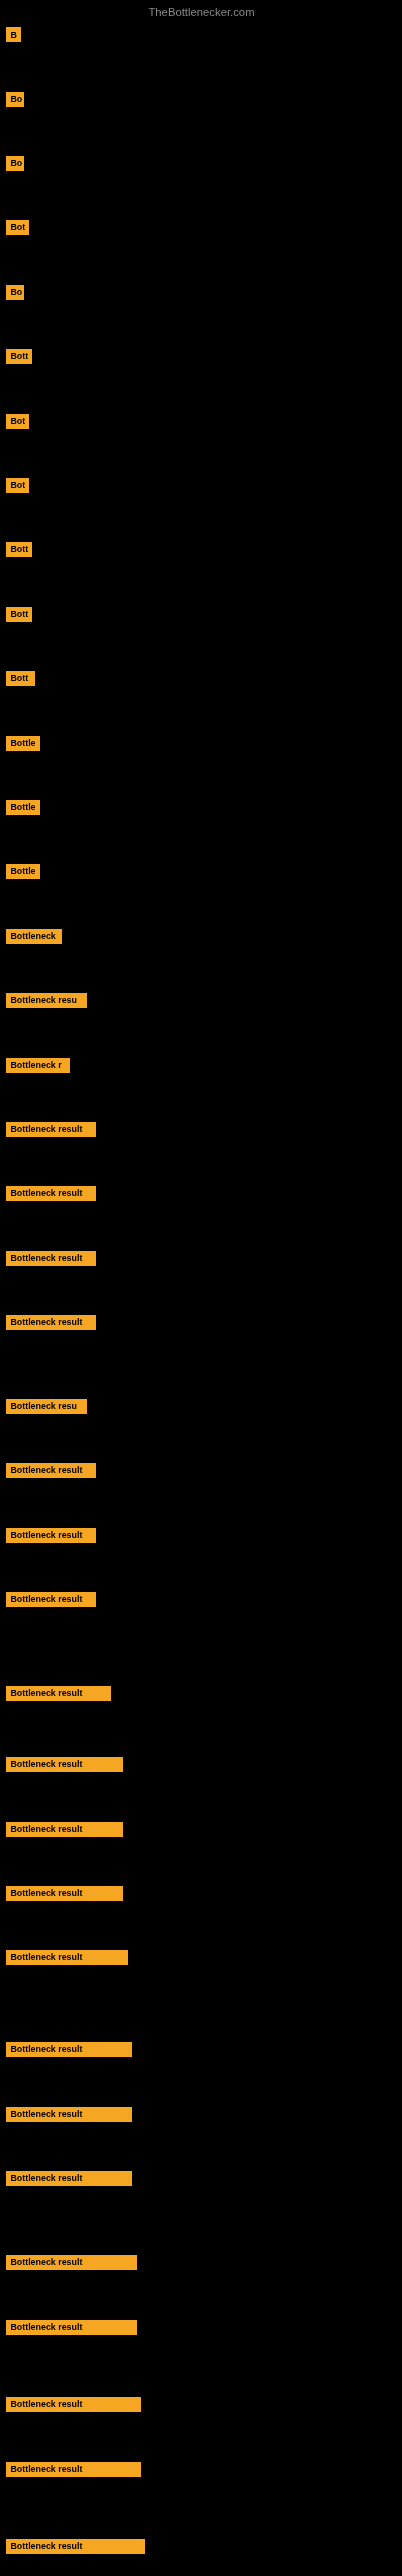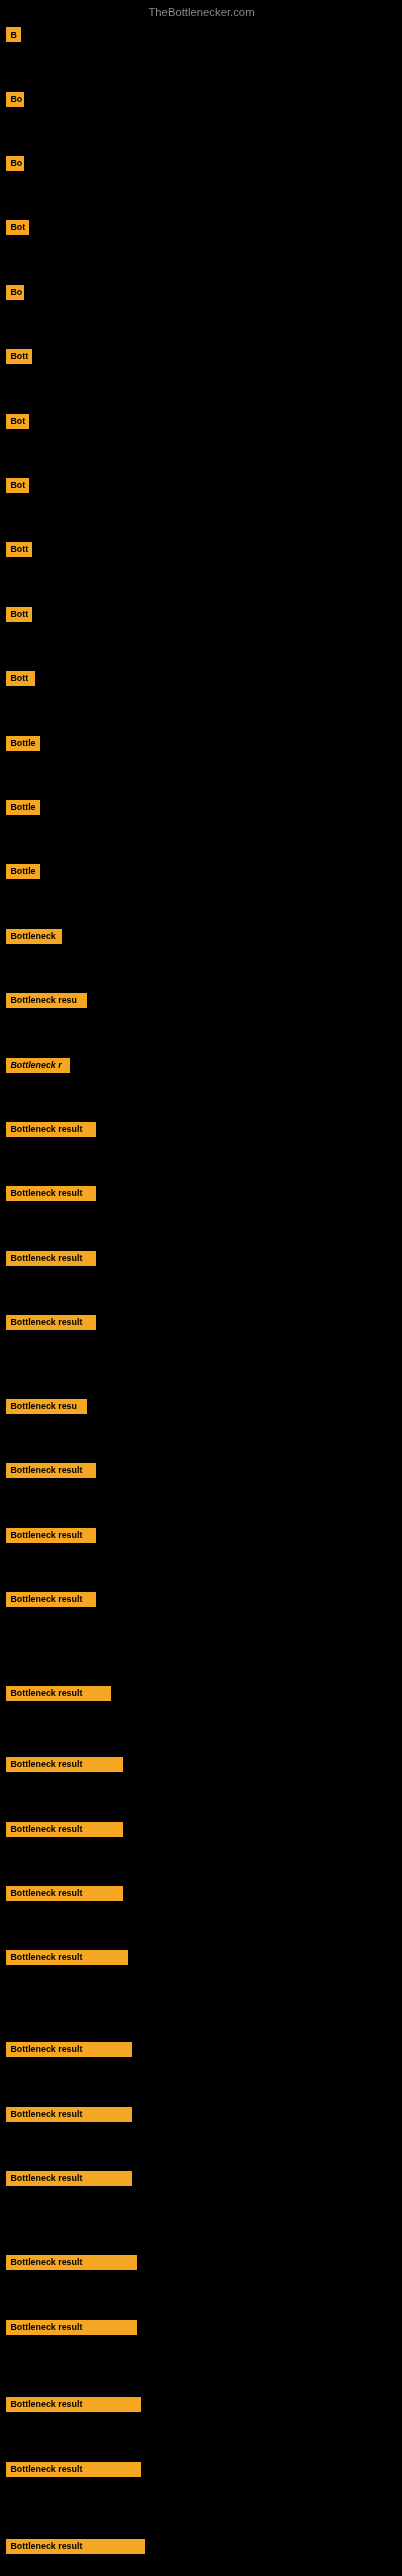--- a/index.html
+++ b/index.html
@@ -98,21 +98,21 @@
     <div class="bottleneck-item" style="position: absolute; top: 840px; left: 6.4px;">
       <div class="bottleneck-label" style="width: 34px; max-width: 34px;">Bottle</div>
     </div>
     <div class="bottleneck-item" style="position: absolute; top: 905px; left: 6.4px;">
       <div class="bottleneck-label" style="width: 56px; max-width: 56px;">Bottleneck</div>
     </div>
     <div class="bottleneck-item" style="position: absolute; top: 969px; left: 6.4px;">
       <div class="bottleneck-label" style="width: 81px; max-width: 81px;">Bottleneck resu</div>
     </div>
     <div class="bottleneck-item" style="position: absolute; top: 1034px; left: 6.4px;">
-      <div class="bottleneck-label" style="width: 64px; max-width: 64px; font-style: italic;">Bottleneck r</div>
+      <div class="bottleneck-label" style="width: 64px; max-width: 64px;">Bottleneck r</div>
     </div>
     <div class="bottleneck-item" style="position: absolute; top: 1098px; left: 6.4px;">
       <div class="bottleneck-label" style="width: 90px; max-width: 90px;">Bottleneck result</div>
     </div>
     <div class="bottleneck-item" style="position: absolute; top: 1162px; left: 6.4px;">
       <div class="bottleneck-label" style="width: 90px; max-width: 90px;">Bottleneck result</div>
     </div>
     <div class="bottleneck-item" style="position: absolute; top: 1227px; left: 6.4px;">
       <div class="bottleneck-label" style="width: 90px; max-width: 90px;">Bottleneck result</div>
     </div>

